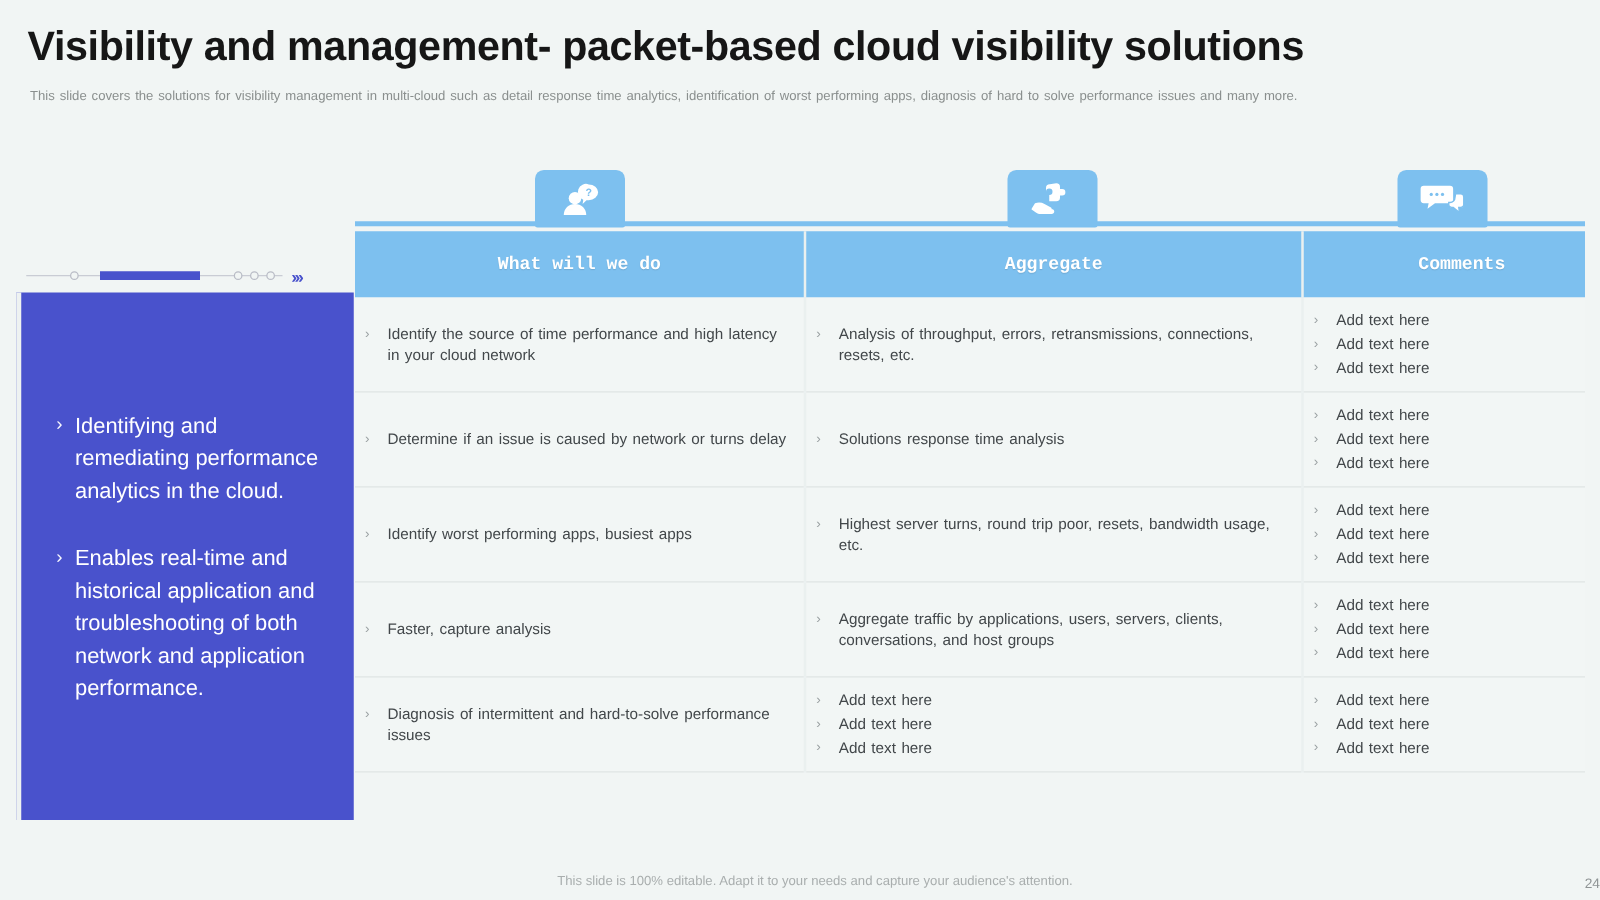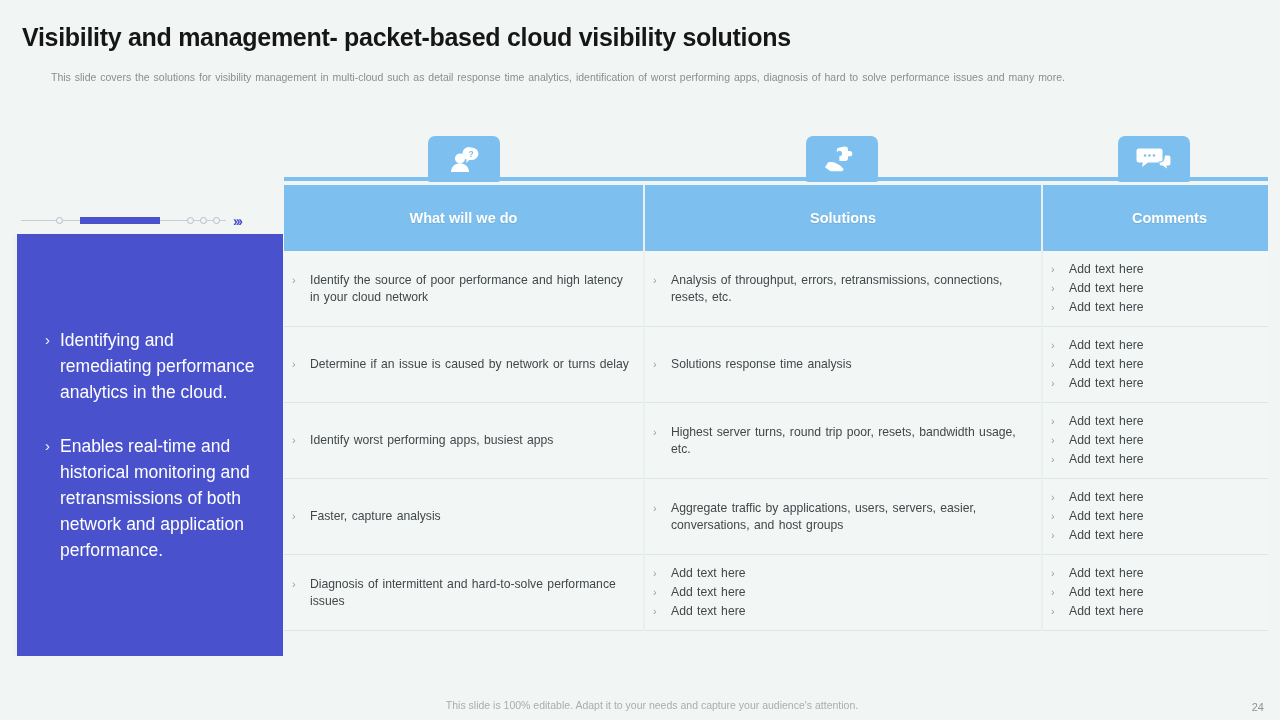--- a/index.html
+++ b/index.html
@@ -15,38 +15,37 @@
     font-family: "Liberation Sans", sans-serif;
     position: relative;
   }
 
   
   .slide-title {
     position: absolute;
     left: 22px;
     top: 16px;
     width: 1230px;
-    font-size: 25px;
+    font-size: 33px;
     font-weight: bold;
     color: #161616;
     letter-spacing: -0.3px;
     line-height: 42px;
     white-space: nowrap;
   }
 
   .slide-subtitle {
     position: absolute;
     left: 24px;
     top: 70px;
     width: 1172px;
     font-size: 10.5px;
     color: #8a8f8e;
     line-height: 15px;
     word-spacing: 1px;
-    margin-left: 27px;
   }
 
   
   .side-panel-wrap {
     position: absolute;
     left: 13px;
     top: 208px;
     width: 270px;
     height: 448px;
   }
@@ -164,24 +163,25 @@
     width: 984px;
     border-collapse: collapse;
     table-layout: fixed;
   }
   .tbl th {
     background: #7dc0ef;
     color: #ffffff;
     font-size: 14.5px;
     font-weight: bold;
     text-align: center;
-    height: 66px;
+    height: 53px;
     vertical-align: middle;
     border-right: 2px solid #eaf0ef;
     text-shadow: 0 1px 1px rgba(0,0,0,0.12);
+    font-family: Liberation Mono, monospace;
   }
   .tbl th:last-child { border-right: none; padding-left: 28px; }
 
   .tbl td {
     background: #f2f6f5;
     border-bottom: 1px solid #dfe5e4;
     border-right: 2px solid #eaf0ef;
     vertical-align: middle;
     padding: 10px 12px 10px 8px;
   }
@@ -214,21 +214,21 @@
     position: absolute;
     left: 12px;
     top: 699px;
     width: 1280px;
     text-align: center;
     font-size: 10.5px;
     color: #a9aeae;
   }
   .page-num {
     position: absolute;
-    right: 16px;
+    right: 0;
     top: 701px;
     font-size: 11px;
     color: #8f9495;
     text-align: center;
   }
 </style>
 </head>
 <body>
 
 <div class="slide-title">Visibility and management- packet-based cloud visibility solutions</div>
@@ -246,21 +246,21 @@
     <div class="deco-chevrons">›››</div>
   </div>
 
   <div class="side-panel">
     <div class="side-item">
       <span class="chev">›</span>
       <span>Identifying and remediating performance analytics in the cloud.</span>
     </div>
     <div class="side-item">
       <span class="chev">›</span>
-      <span>Enables real-time and historical monitoring and retransmissions of both network and application performance.</span>
+      <span>Enables real-time and historical application and troubleshooting of both network and application performance.</span>
     </div>
   </div>
 </div>
 
 <div class="icon-badge b0">
   <svg width="34" height="28" viewBox="0 0 34 28">
     <circle cx="13" cy="13.5" r="5" fill="#ffffff"></circle>
     <path d="M4 27c0-5.2 4-8.8 9-8.8s9 3.6 9 8.8z" fill="#ffffff"></path>
     <path d="M24 2.5a7.5 6.3 0 1 1 0 12.6h-1.8l-3.1 3 .5-3.4A6.3 6.3 0 0 1 24 2.5z" fill="#ffffff"></path>
     <text x="24" y="12" font-family="Liberation Sans, sans-serif" font-size="8.5" font-weight="bold" fill="#7dc0ef" text-anchor="middle">?</text>
@@ -289,31 +289,31 @@
 
   <table class="tbl">
     <colgroup>
       <col class="col-a">
         <col class="col-b">
         <col class="col-c">
     </colgroup>
     <thead>
       <tr>
         <th>What will we do</th>
-        <th>Solutions</th>
+        <th>Aggregate</th>
         <th>Comments</th>
       </tr>
     </thead>
     <tbody>
 
       <tr>
         <td>
           <div class="cell-line">
             <span class="chev">›</span>
-            <span class="txt">Identify the source of poor performance and high latency in your cloud network</span>
+            <span class="txt">Identify the source of time performance and high latency in your cloud network</span>
           </div>
         </td>
         <td>
           <div class="cell-line">
             <span class="chev">›</span>
             <span class="txt">Analysis of throughput, errors, retransmissions, connections, resets, etc.</span>
           </div>
         </td>
         <td>
           <div class="cell-line">
@@ -392,21 +392,21 @@
       <tr>
         <td>
           <div class="cell-line">
             <span class="chev">›</span>
             <span class="txt">Faster, capture analysis</span>
           </div>
         </td>
         <td>
           <div class="cell-line">
             <span class="chev">›</span>
-            <span class="txt">Aggregate traffic by applications, users, servers, easier, conversations, and host groups</span>
+            <span class="txt">Aggregate traffic by applications, users, servers, clients, conversations, and host groups</span>
           </div>
         </td>
         <td>
           <div class="cell-line">
             <span class="chev">›</span>
             <span class="txt">Add text here</span>
           </div>
           <div class="cell-line">
             <span class="chev">›</span>
             <span class="txt">Add text here</span>

